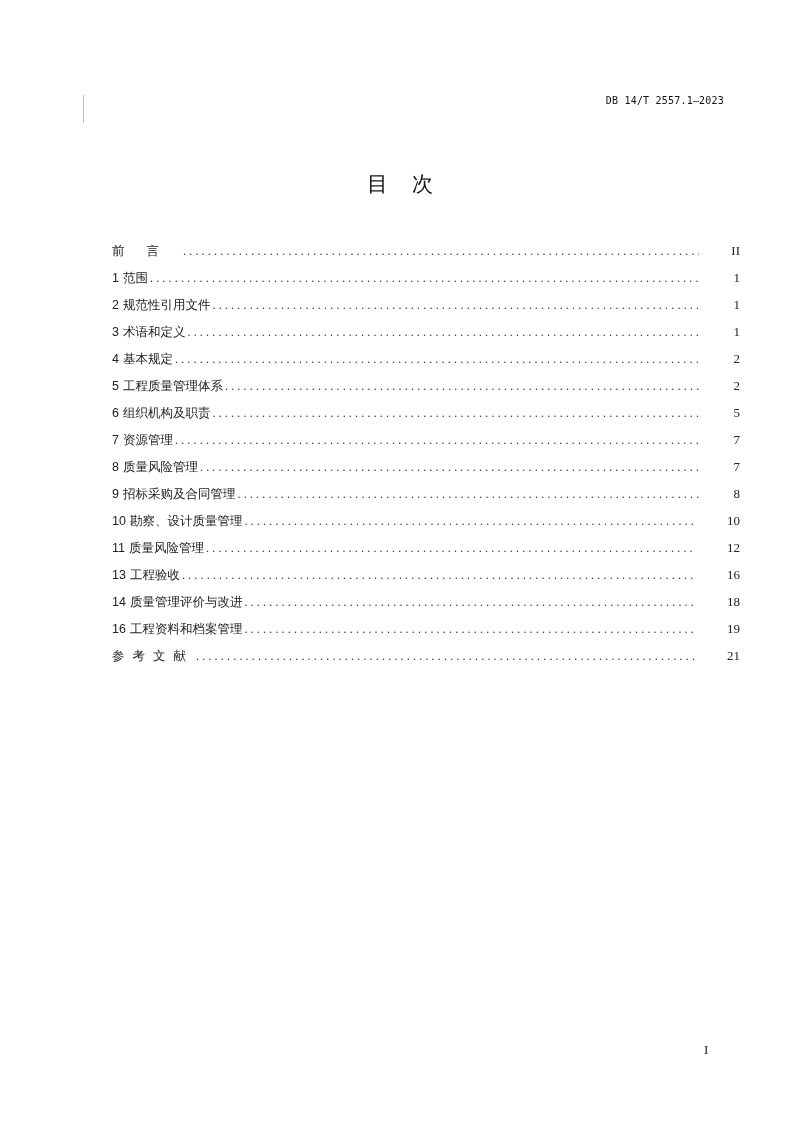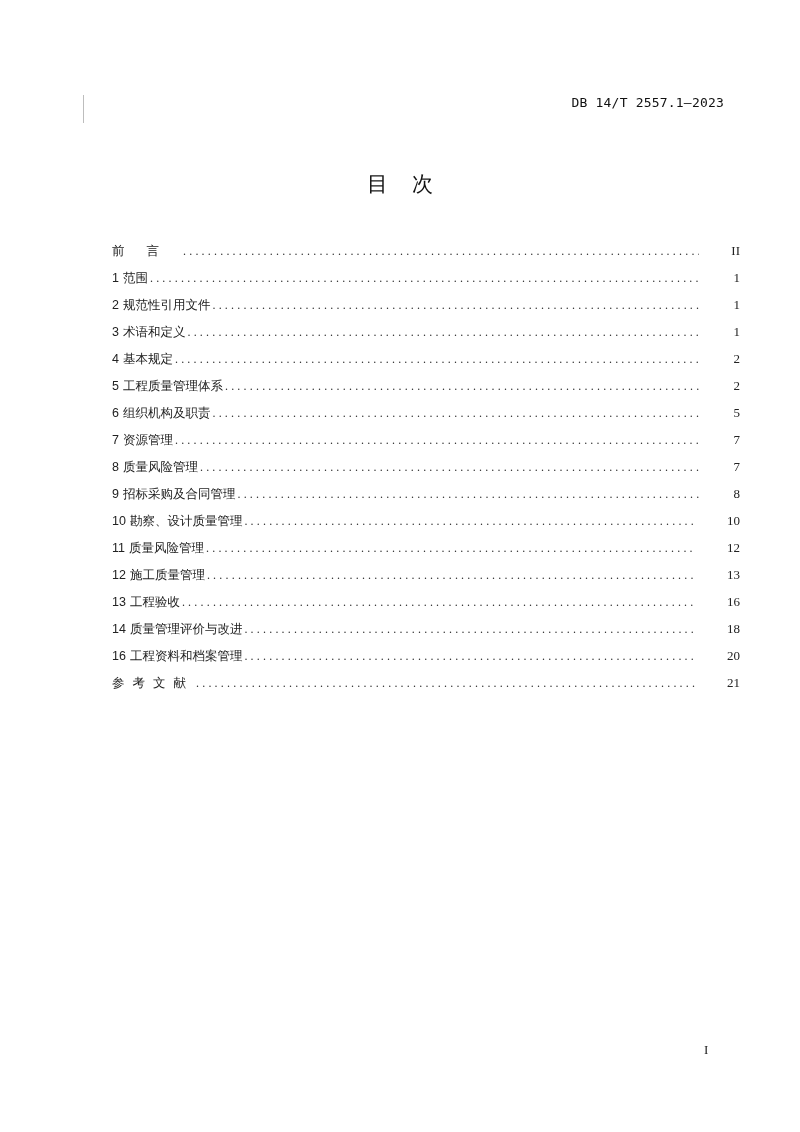--- a/index.html
+++ b/index.html
@@ -21,21 +21,21 @@
     top: 95px;
     width: 1px;
     height: 28px;
     background: #bdbdbd;
   }
   .std-code {
     position: absolute;
     right: 76px;
     top: 95px;
     font-family: "DejaVu Sans Mono", "Liberation Mono", monospace;
-    font-size: 13px;
+    font-size: 10px;
     letter-spacing: 0.2px;
     color: #111;
   }
   .toc-title {
     position: absolute;
     left: 0;
     width: 800px;
     top: 170px;
     text-align: center;
     font-size: 21px;
@@ -160,38 +160,33 @@
       <span class="toc-label"><span class="num">10</span><span>勘察、设计质量管理</span></span>
       <span class="leader"></span>
       <span class="page">10</span>
     </div>
     <div class="toc-row">
       <span class="toc-label"><span class="num">11</span><span>质量风险管理</span></span>
       <span class="leader"></span>
       <span class="page">12</span>
     </div>
     <div class="toc-row">
-      <span class="toc-label"><span class="num">12</span><span>施工质量管理</span></span>
-      <span class="leader"></span>
-      <span class="page">13</span>
-    </div>
-    <div class="toc-row">
       <span class="toc-label"><span class="num">13</span><span>工程验收</span></span>
       <span class="leader"></span>
       <span class="page">16</span>
     </div>
     <div class="toc-row">
       <span class="toc-label"><span class="num">14</span><span>质量管理评价与改进</span></span>
       <span class="leader"></span>
       <span class="page">18</span>
     </div>
     <div class="toc-row">
       <span class="toc-label"><span class="num">16</span><span>工程资料和档案管理</span></span>
       <span class="leader"></span>
-      <span class="page">20</span>
+      <span class="page">19</span>
     </div>
     <div class="toc-row">
       <span class="toc-label"><span class="spaced-4">参考文献</span></span>
       <span class="leader"></span>
       <span class="page">21</span>
     </div>
   </div>
 
 <div class="folio">I</div>
 

